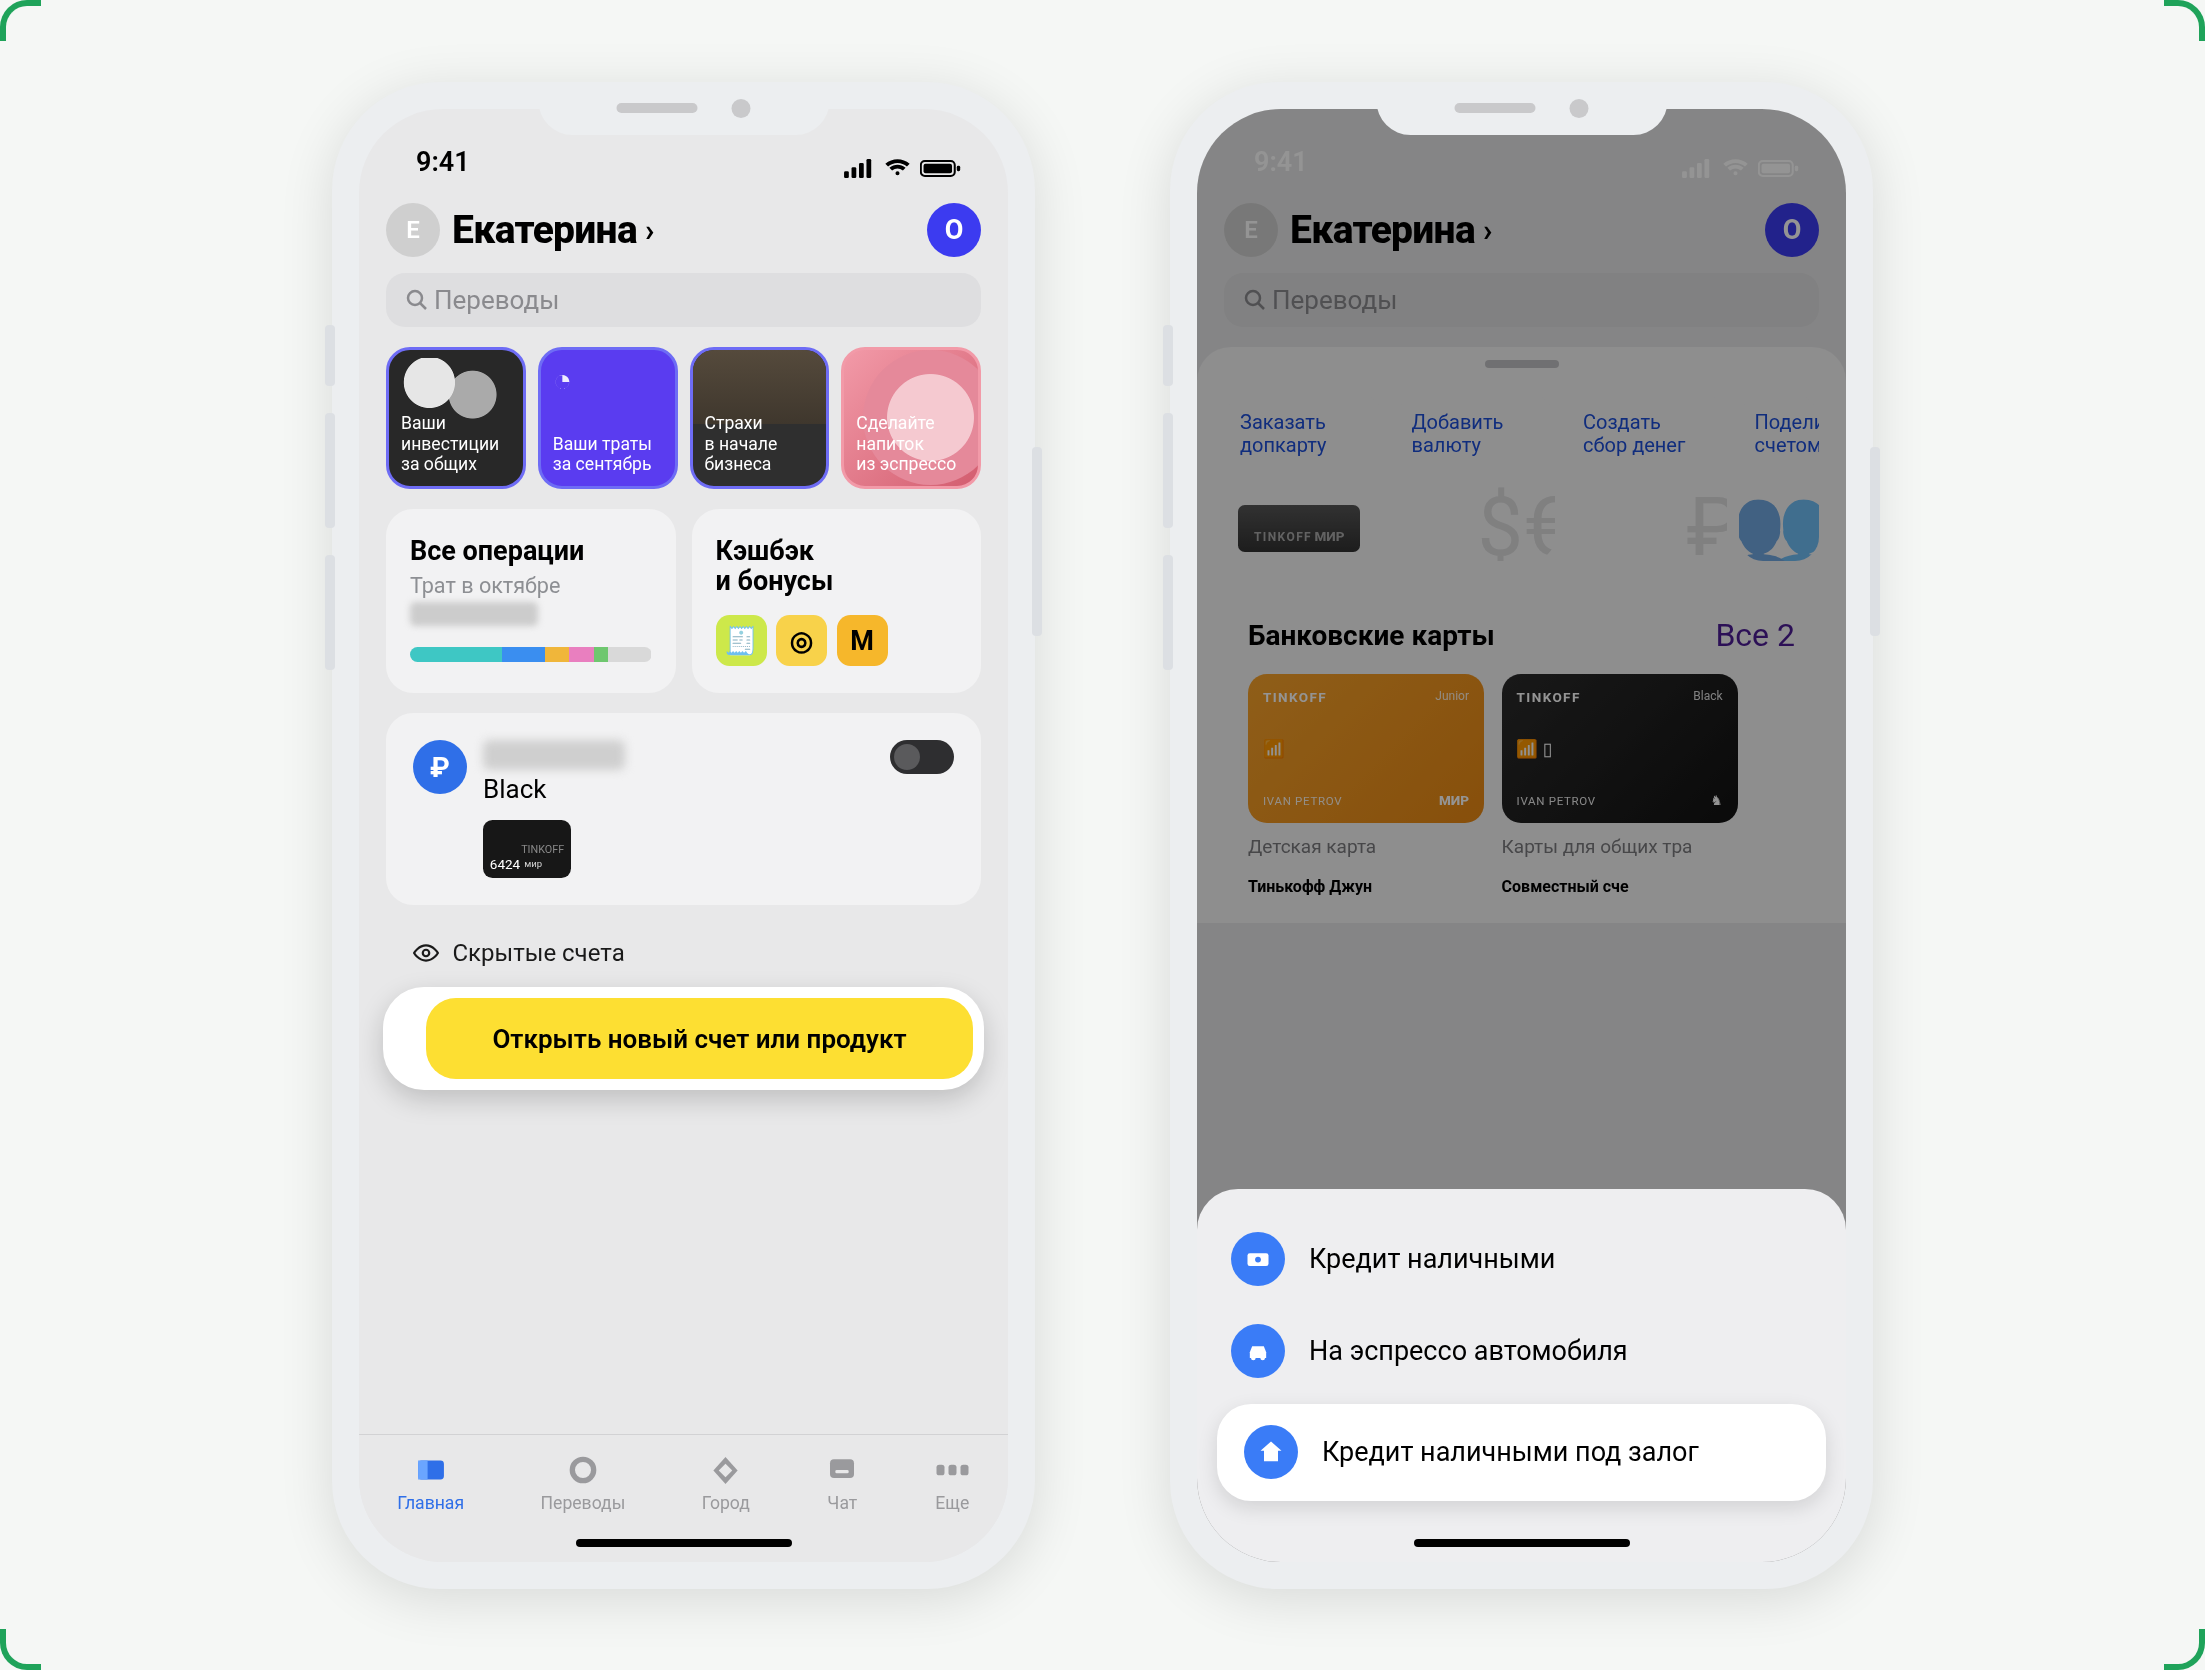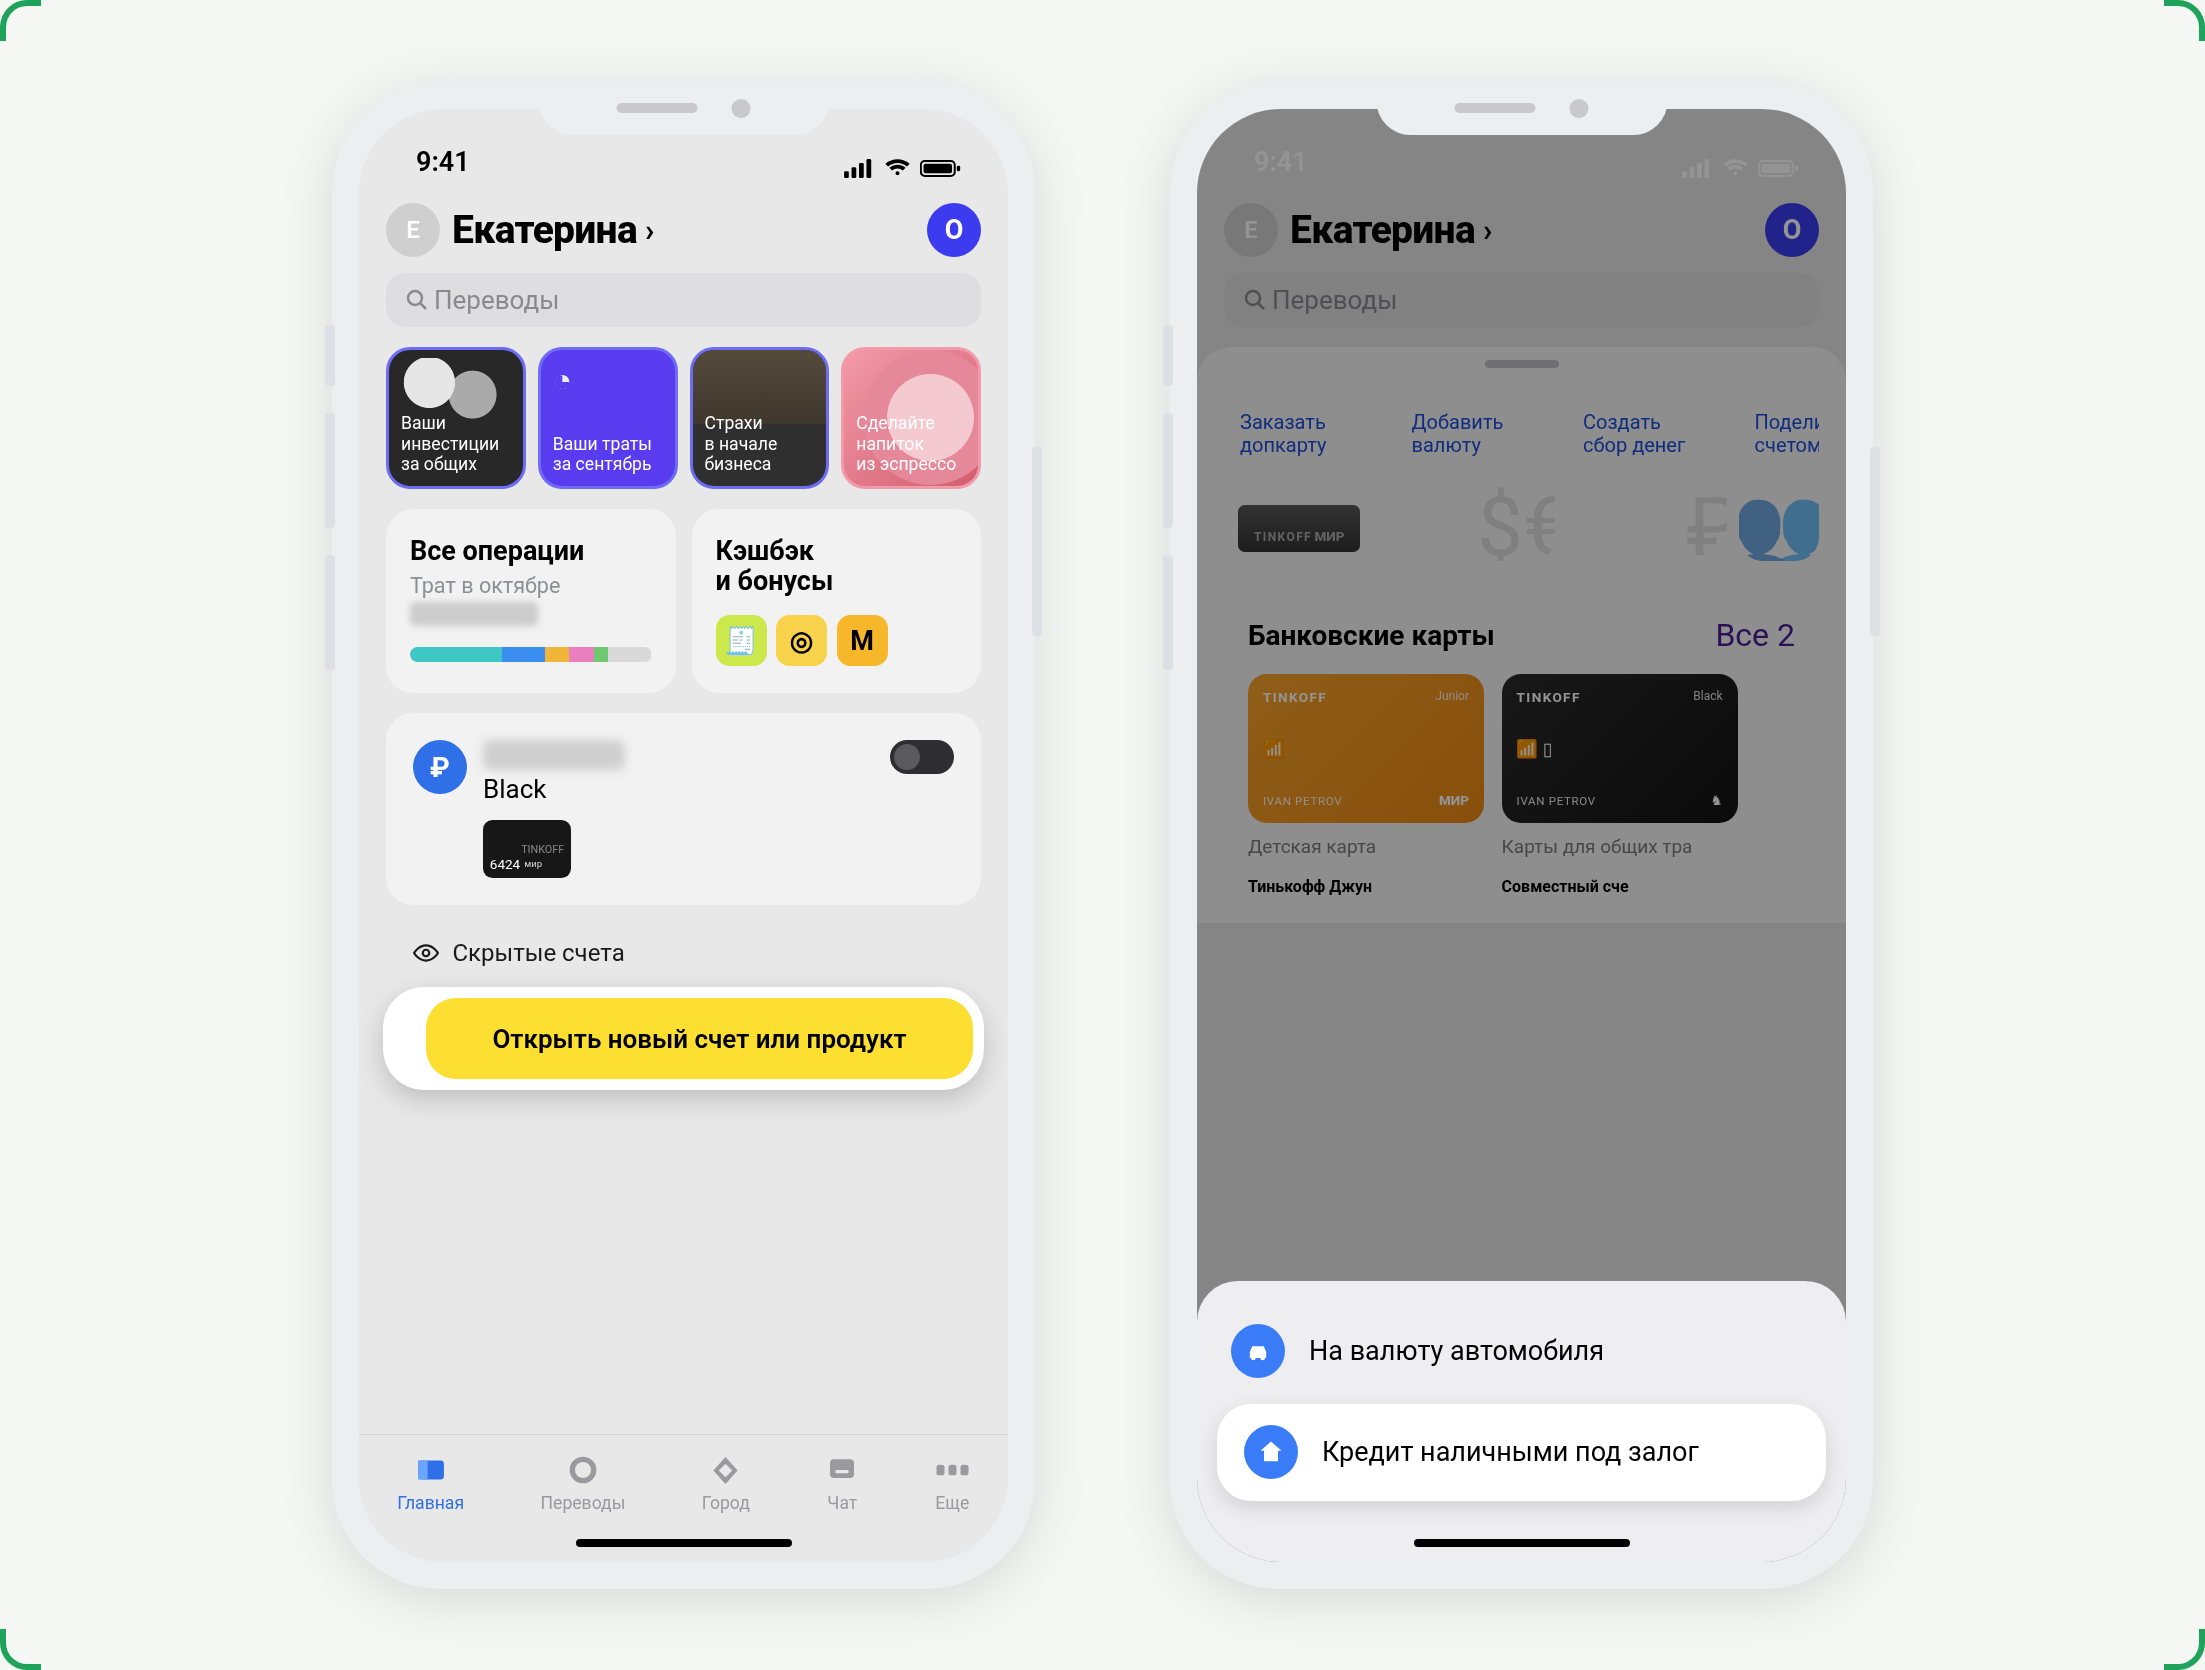--- a/index.html
+++ b/index.html
@@ -413,26 +413,35 @@
           </div>
         </div>
       </div>
 
       <div class="dim"></div>
 
       <div class="sheet">
         <div class="menu-item">
           <div class="mi-icon">
               <svg width="28" height="28" viewBox="0 0 24 24" fill="#fff">
+                <rect x="3" y="7" width="18" height="11" rx="2"></rect>
+                <circle cx="12" cy="12.5" r="2.5" fill="#3a7cf7"></circle>
+              </svg>
+            </div>
+          <span>Кредит наличными</span>
+        </div>
+        <div class="menu-item">
+          <div class="mi-icon">
+              <svg width="28" height="28" viewBox="0 0 24 24" fill="#fff">
                 <path d="M5 13l2-5h10l2 5v5H5z"></path>
                 <circle cx="8" cy="18" r="2"></circle>
                 <circle cx="16" cy="18" r="2"></circle>
               </svg>
             </div>
-          <span>На валюту автомобиля</span>
+          <span>На эспрессо автомобиля</span>
         </div>
         <div class="menu-item selected">
           <div class="mi-icon">
               <svg width="28" height="28" viewBox="0 0 24 24" fill="#fff">
                 <path d="M12 3l9 8h-3v9H6v-9H3z"></path>
               </svg>
             </div>
           <span>Кредит наличными под залог</span>
         </div>
       </div>

